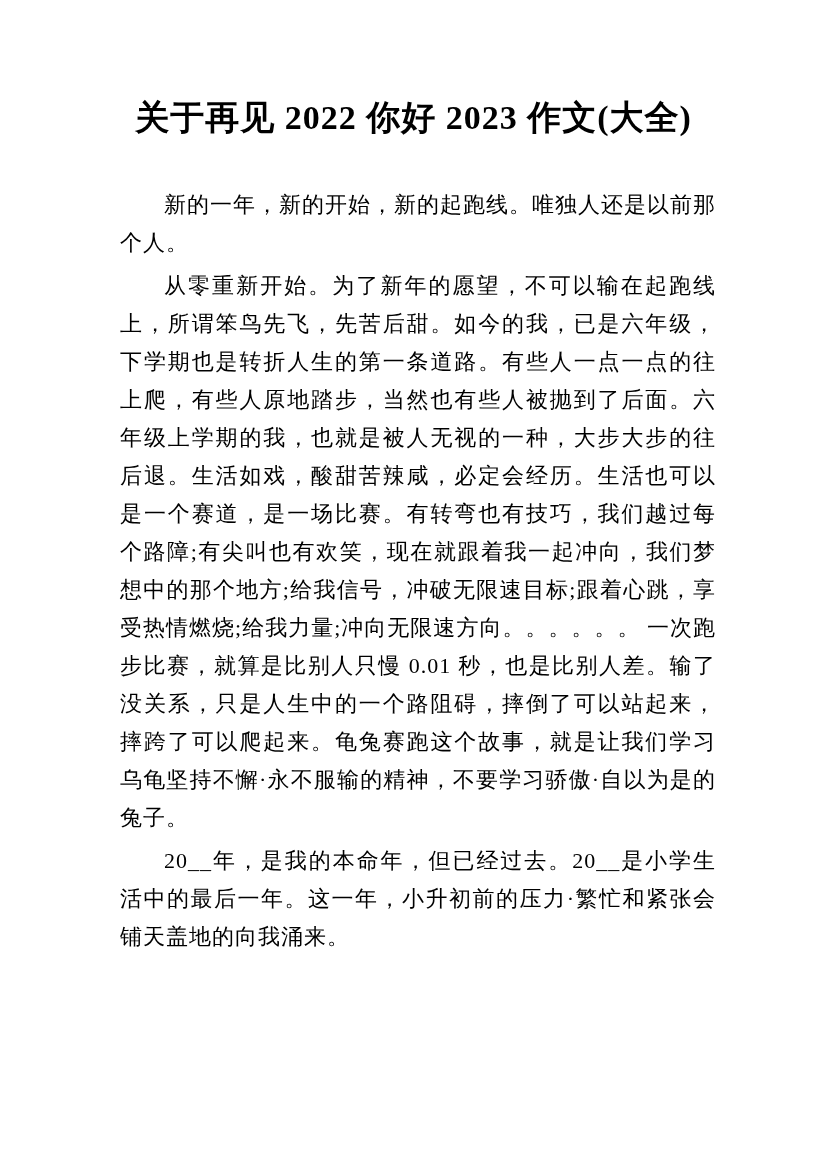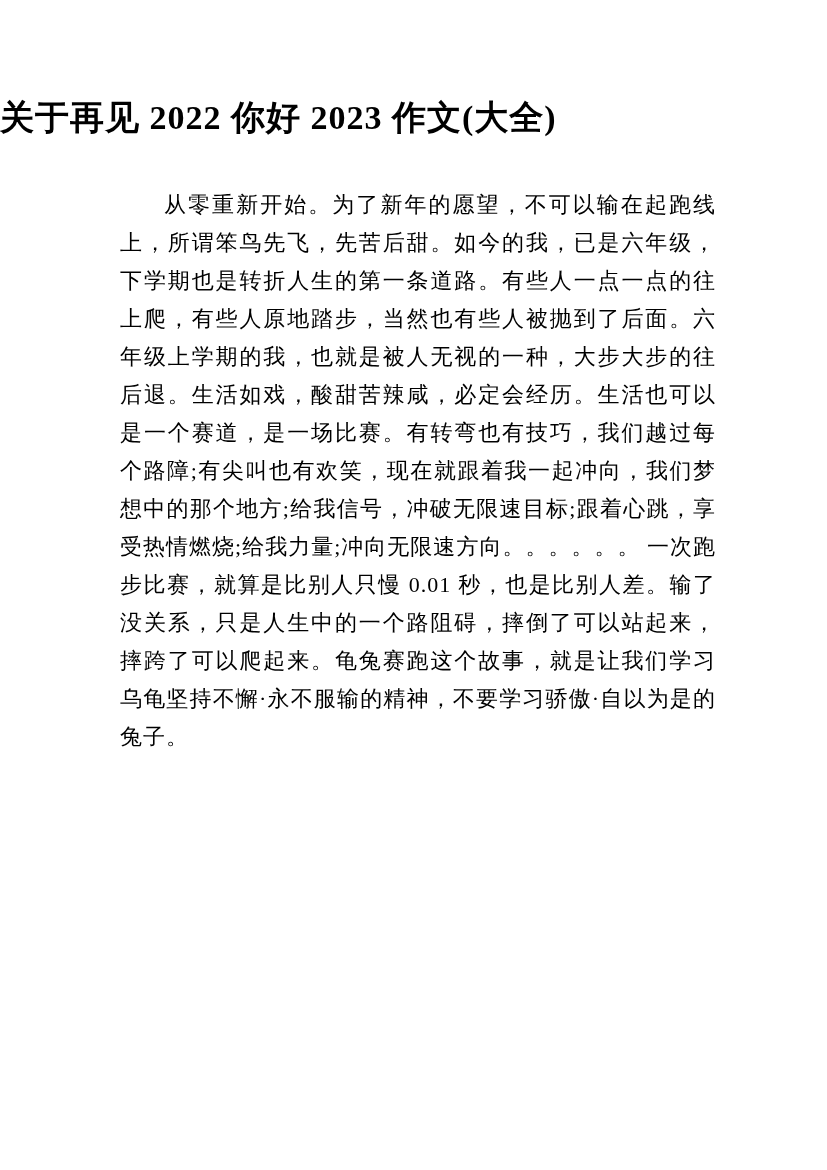--- a/index.html
+++ b/index.html
@@ -15,21 +15,21 @@
     background: #ffffff;
     color: #000000;
     overflow: hidden;
     font-family: "Liberation Serif", "DejaVu Serif", serif;
   }
   .doc-title {
     position: absolute;
     top: 96px;
     left: 0;
     width: 827px;
-    text-align: left;
+    text-align: center;
     font-size: 34px;
     font-weight: bold;
     letter-spacing: 1px;
     line-height: 44px;
     margin: 0;
     white-space: nowrap;
   }
   .doc-body {
     position: absolute;
     top: 186px;
@@ -46,15 +46,17 @@
     text-align-last: left;
     word-break: break-all;
   }
 </style>
 </head>
 <body>
 
 <div class="page">
   <h1 class="doc-title">关于再见 2022 你好 2023 作文(大全)</h1>
   <div class="doc-body">
+      <p class="para">新的一年，新的开始，新的起跑线。唯独人还是以前那个人。</p>
       <p class="para">从零重新开始。为了新年的愿望，不可以输在起跑线上，所谓笨鸟先飞，先苦后甜。如今的我，已是六年级，下学期也是转折人生的第一条道路。有些人一点一点的往上爬，有些人原地踏步，当然也有些人被抛到了后面。六年级上学期的我，也就是被人无视的一种，大步大步的往后退。生活如戏，酸甜苦辣咸，必定会经历。生活也可以是一个赛道，是一场比赛。有转弯也有技巧，我们越过每个路障;有尖叫也有欢笑，现在就跟着我一起冲向，我们梦想中的那个地方;给我信号，冲破无限速目标;跟着心跳，享受热情燃烧;给我力量;冲向无限速方向。。。。。。 一次跑步比赛，就算是比别人只慢 0.01 秒，也是比别人差。输了没关系，只是人生中的一个路阻碍，摔倒了可以站起来，摔跨了可以爬起来。龟兔赛跑这个故事，就是让我们学习乌龟坚持不懈·永不服输的精神，不要学习骄傲·自以为是的兔子。</p>
+      <p class="para">20__年，是我的本命年，但已经过去。20__是小学生活中的最后一年。这一年，小升初前的压力·繁忙和紧张会铺天盖地的向我涌来。</p>
     </div>
 </div>
 
 </body></html>

